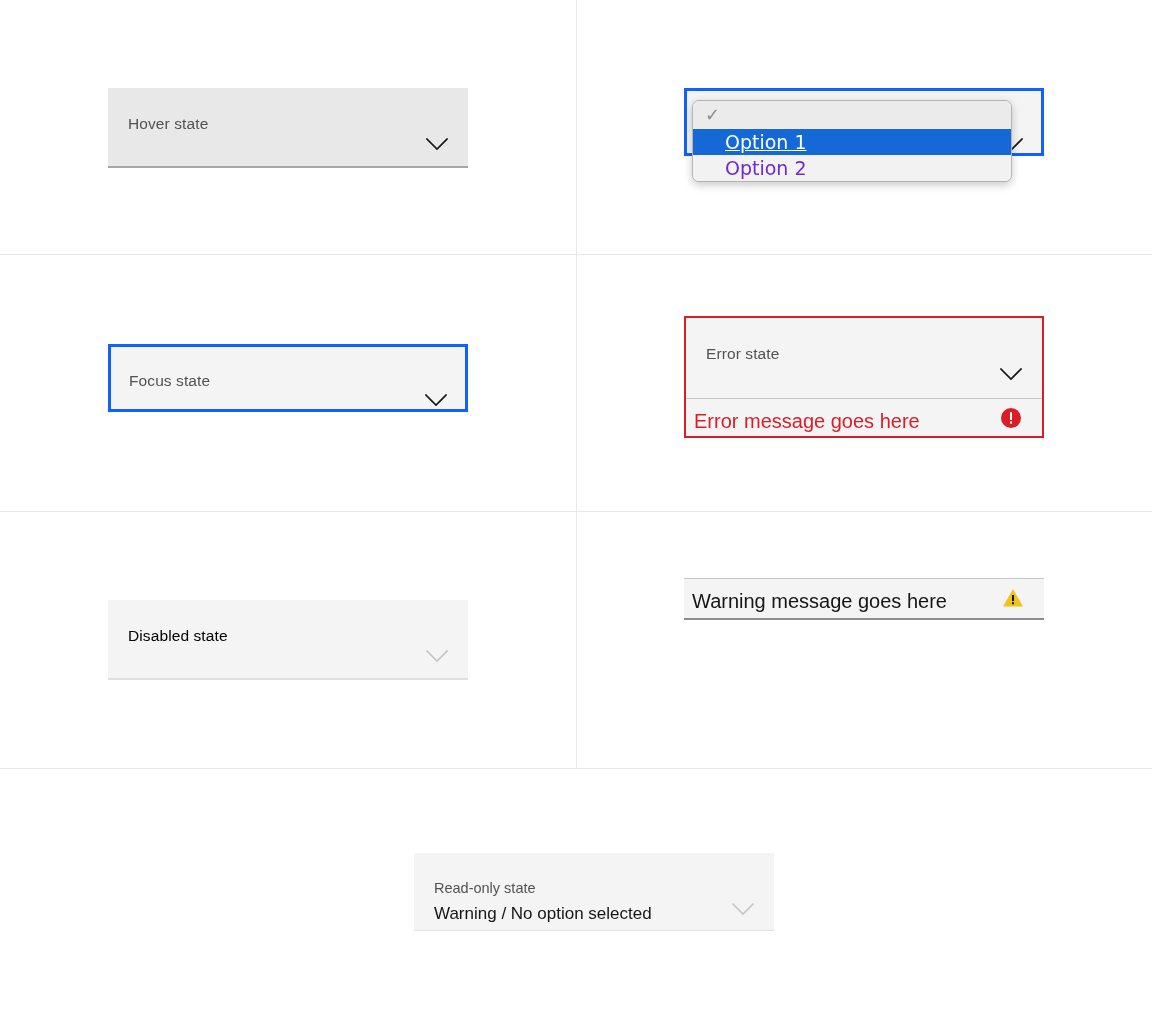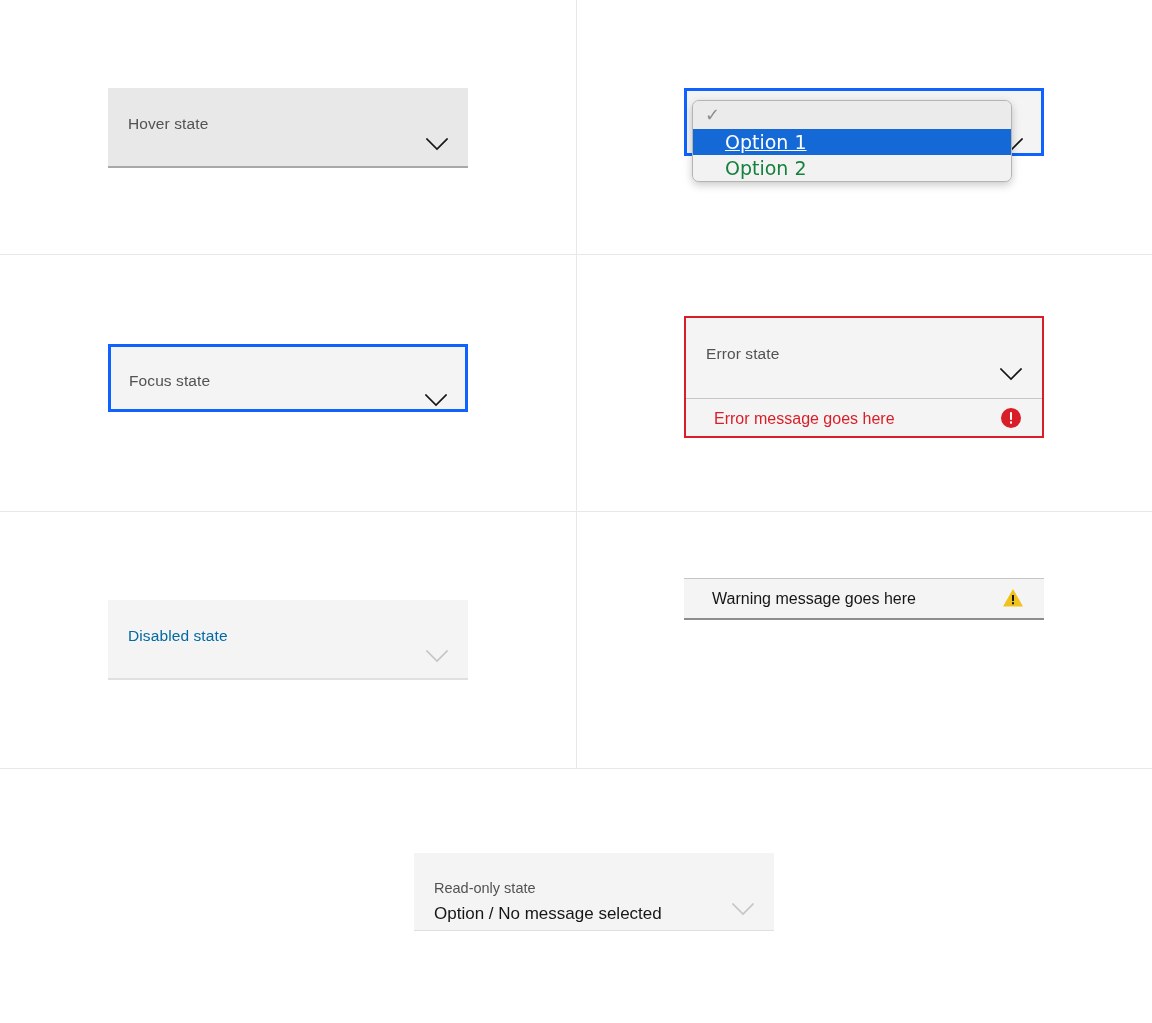--- a/index.html
+++ b/index.html
@@ -77,36 +77,36 @@
     height: 68px;
   }
   .select.focus .select-label { left: 18px; top: 26px; }
   .select.focus .chevron { right: 18px; top: 47px; }
 
   
   .select.disabled .select-box {
     background: #f4f4f4;
     border-bottom: 2px solid #e0e0e0;
   }
-  .select.disabled .select-label { color: #0369a1; }
+  .select.disabled .select-label { color: #000000; }
   .select.disabled .chevron svg path { stroke: #c6c6c6; }
 
   
   .msg-row {
     position: relative;
     box-sizing: border-box;
     height: 40px;
     background: #f4f4f4;
     border-top: 1px solid #e0e0e0;
   }
   .msg-text {
     position: absolute;
-    left: 28px;
+    left: 8px;
     top: 12px;
-    font-size: 16px;
+    font-size: 20px;
     line-height: 1;
     white-space: nowrap;
   }
   .msg-icon {
     position: absolute;
     right: 20px;
     top: 8px;
     width: 22px;
     height: 22px;
   }
@@ -186,21 +186,21 @@
     box-shadow: 0 3px 8px rgba(0,0,0,0.22);
     overflow: hidden;
     padding: 0;
   }
   .popup-item {
     position: relative;
     box-sizing: border-box;
     height: 26px;
     line-height: 26px;
     font-size: 19px;
-    color: #15803d;
+    color: #6d28d9;
     padding-left: 32px;
     white-space: nowrap;
     font-family: "DejaVu Sans", "Liberation Sans", sans-serif;
   }
   .popup-item.placeholder {
     background: #ebebeb;
     height: 28px;
     line-height: 28px;
     color: #8d8d8d;
     padding-left: 0;
@@ -329,21 +329,21 @@
         </svg>
       </span>
     </div>
   </div>
 </div>
 
 <div class="cell" style="left:414px; top:853px;">
   <div class="select readonly">
     <div class="select-box">
       <span class="ro-label">Read-only state</span>
-      <span class="ro-value">Option / No message selected</span>
+      <span class="ro-value">Warning / No option selected</span>
       <span class="chevron">
         <svg width="22" height="13" viewBox="0 0 22 13">
             <path d="M1 1 L11 11 L21 1" fill="none" stroke="#c6c6c6" stroke-width="1.6" stroke-linecap="square"></path>
           </svg>
       </span>
     </div>
   </div>
 </div>
 
 </body></html>

